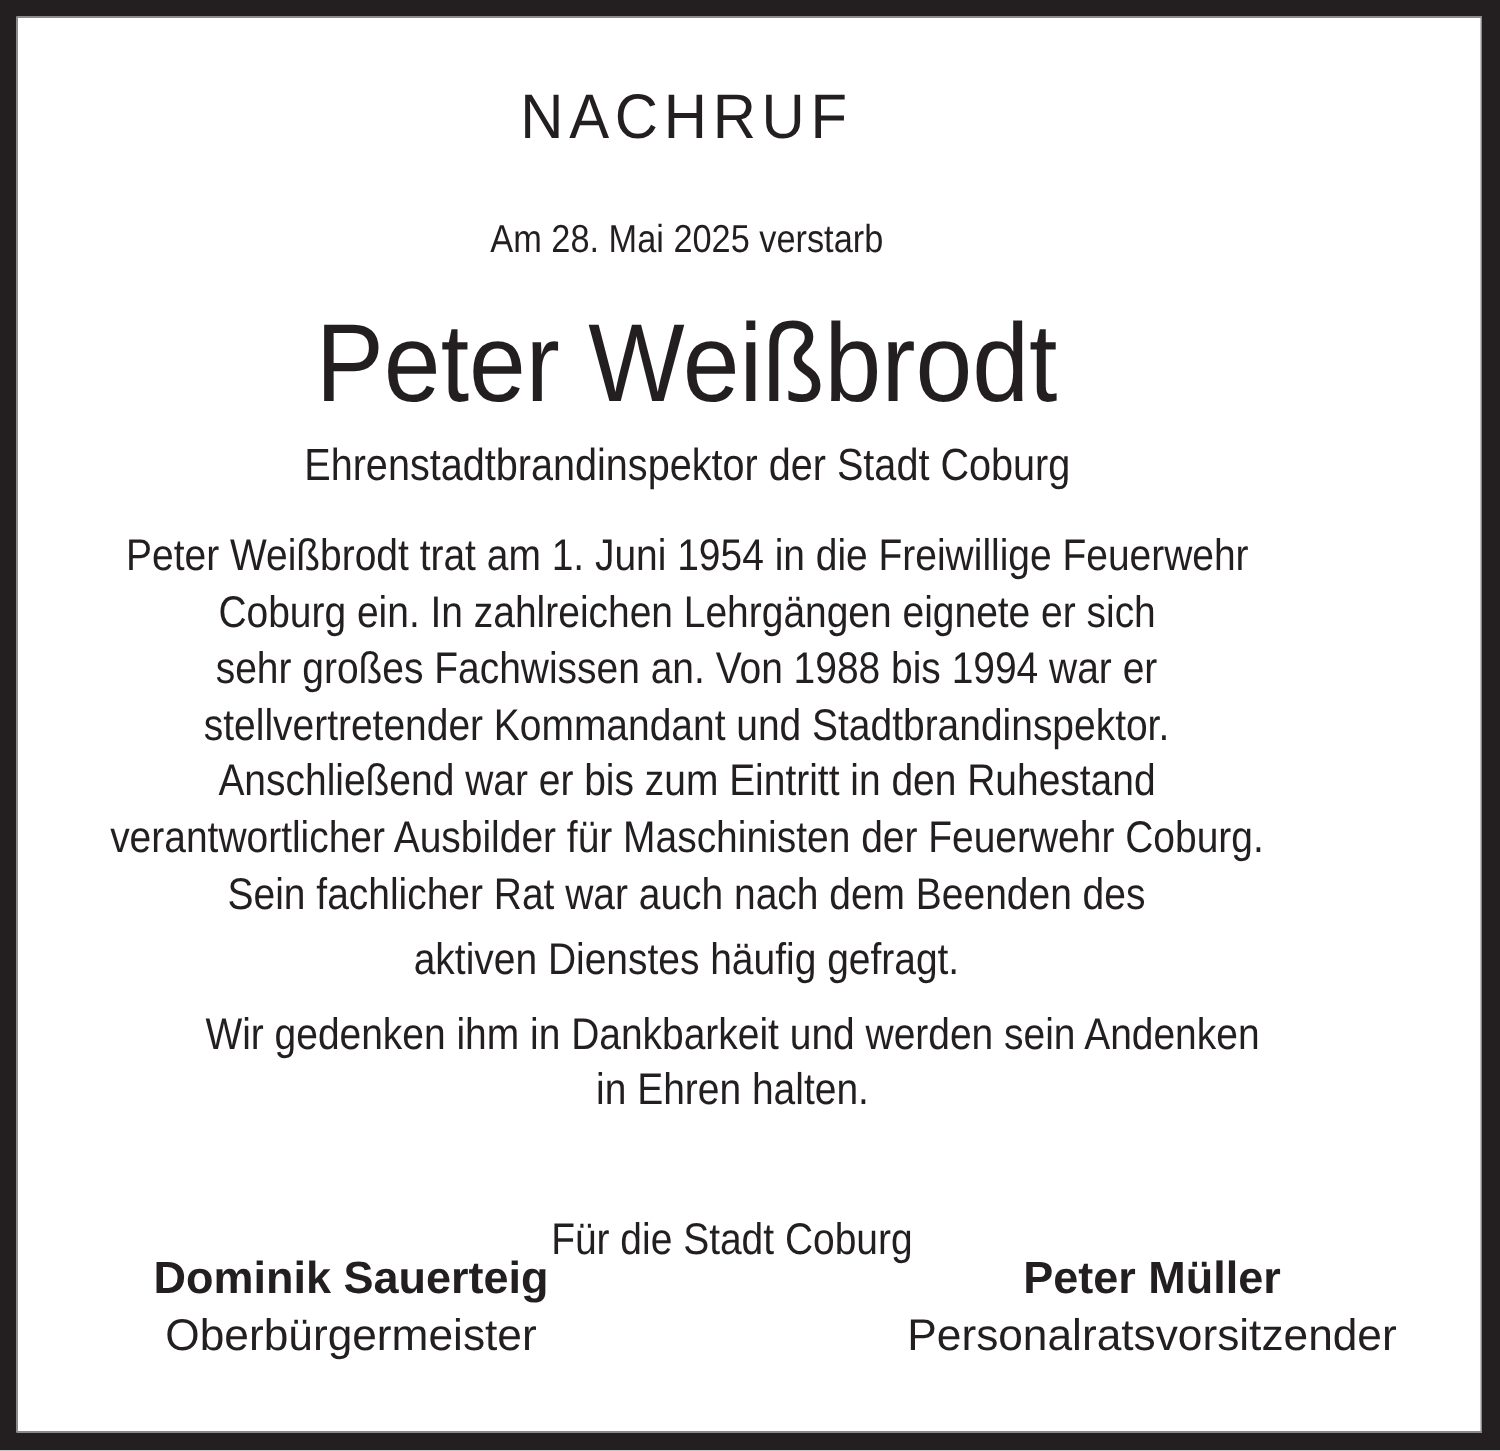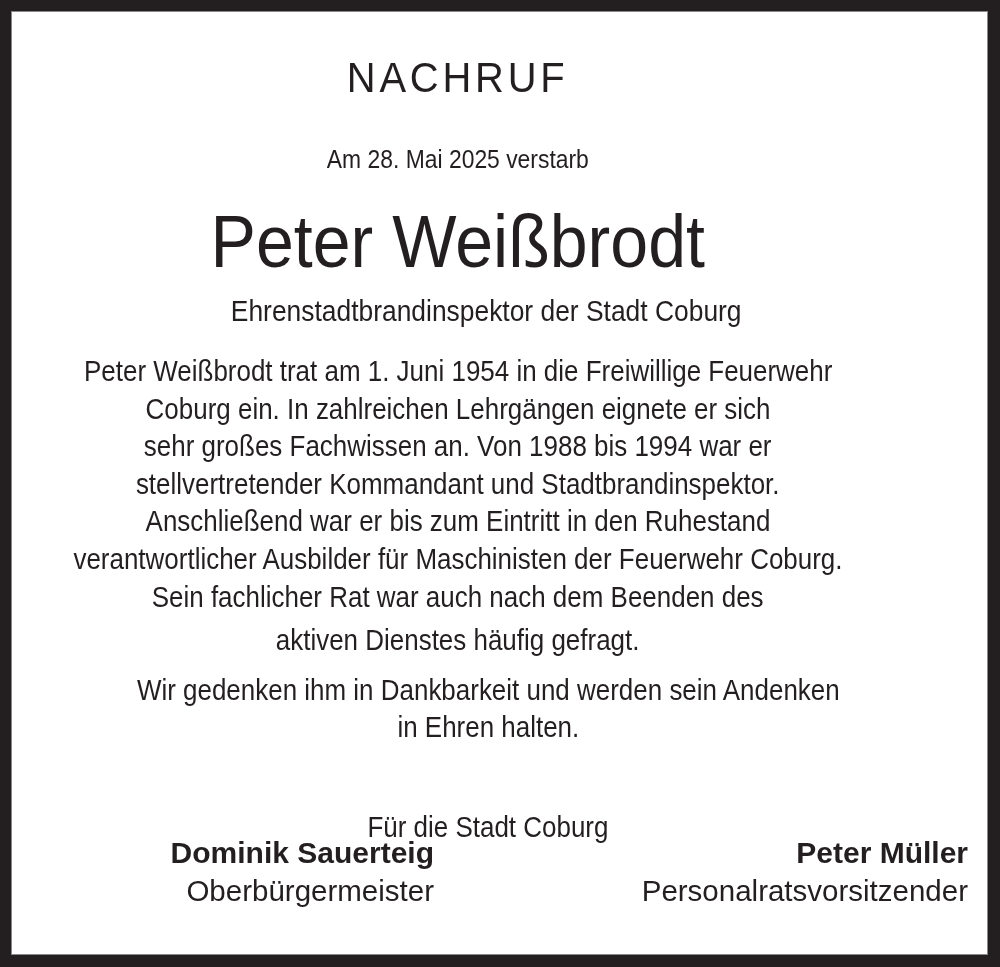--- a/index.html
+++ b/index.html
@@ -17,25 +17,25 @@
     position: absolute; left: 0; width: 916px; text-align: center;
     font-family: "Liberation Sans", sans-serif; color: #231f20;
     white-space: nowrap; line-height: 1;
   }
   .line > span { display: inline-block; transform-origin: center center; }
   .title { font-size: 42px; letter-spacing: 4px; top: 57px; }
   .title > span { transform: scaleX(0.95); }
   .date { font-size: 26px; top: 146px; }
   .name { font-size: 74px; top: 205px; }
   .name > span { transform: scaleX(0.92); }
-  .subtitle { font-size: 30px; top: 296px; margin-left: 28px; }
+  .subtitle { font-size: 30px; top: 296px; }
   .body { font-size: 29.5px; text-align: center; }
   .body > span, .date > span, .subtitle > span, .closing > span, .sig > span { transform: scaleX(0.88); }
   .closing { font-size: 29.5px; padding-left: 30px; }
-  .sig { position: absolute; width: 400px; text-align: right; font-family: "Liberation Sans", sans-serif; color: #231f20; white-space: nowrap; line-height: 1; }
+  .sig { position: absolute; width: 400px; text-align: center; font-family: "Liberation Sans", sans-serif; color: #231f20; white-space: nowrap; line-height: 1; }
   .sig-name { font-size: 30px; font-weight: bold; }
   .sig-role { font-size: 29.5px; }
   .sig-left { left: 34px; }
   .sig-right { left: 568px; }
 </style>
 </head>
 <body>
 
 <div class="frame"></div>
 <div class="inner-line"></div>

